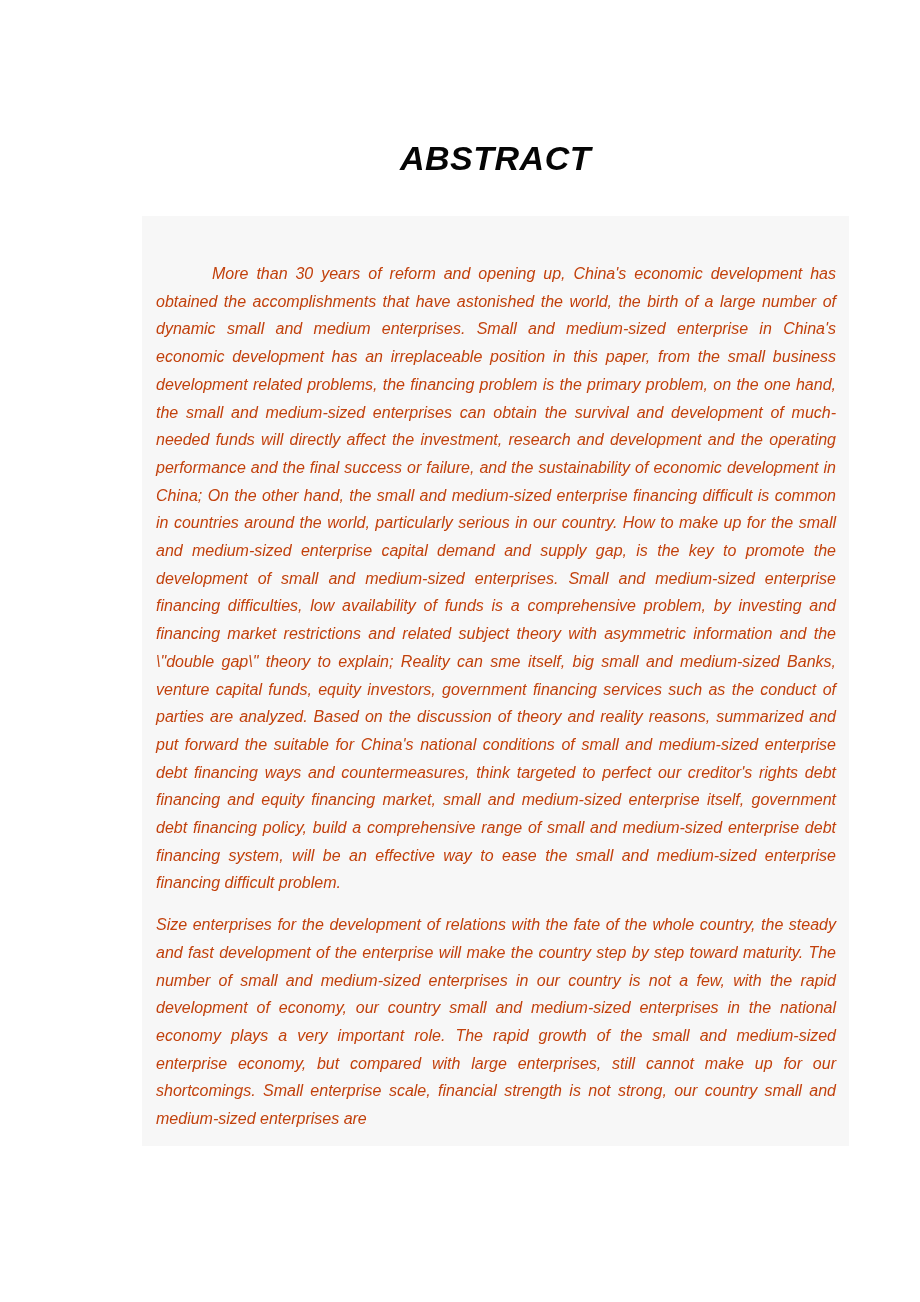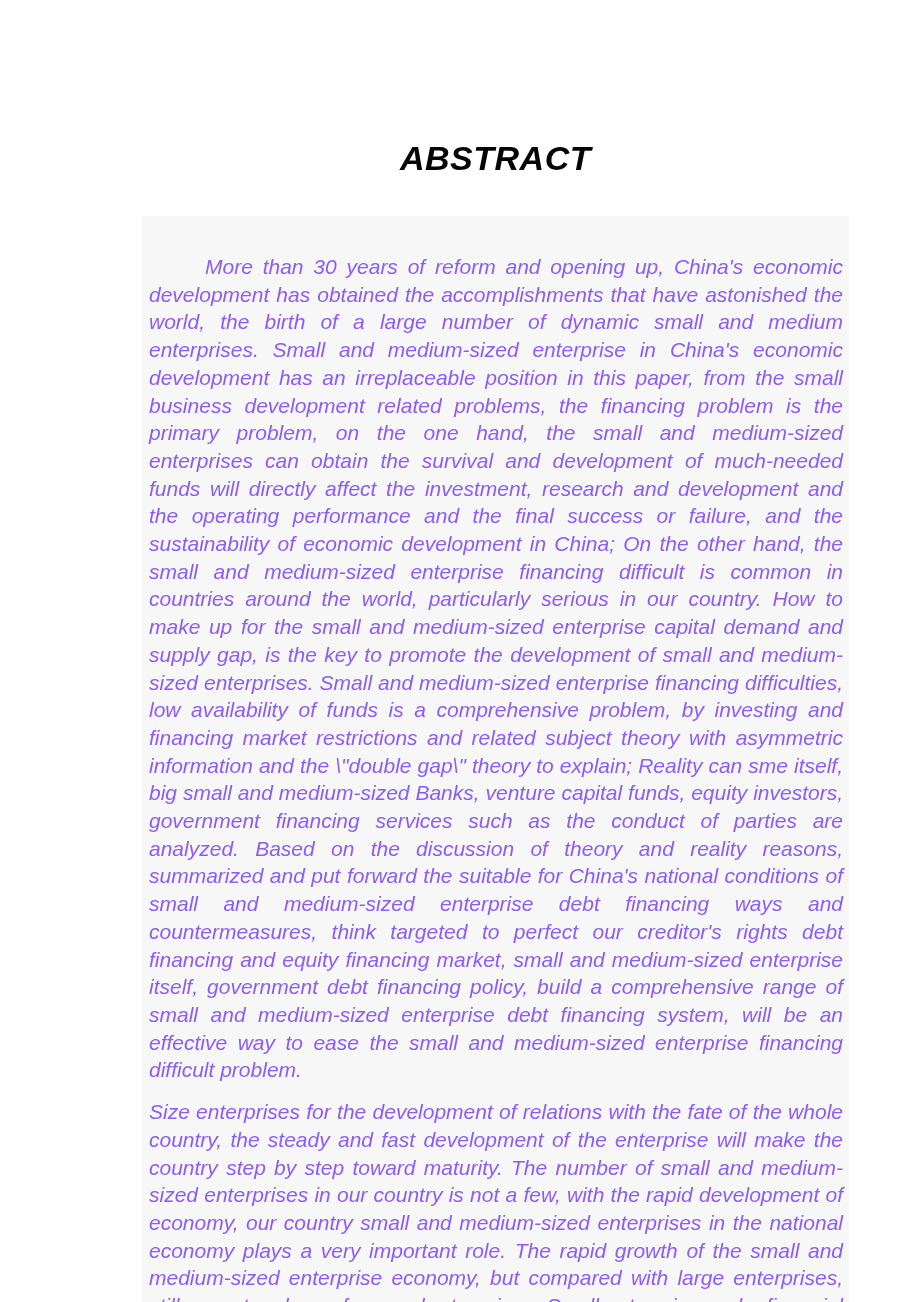--- a/index.html
+++ b/index.html
@@ -37,25 +37,25 @@
     color: #050505;
     letter-spacing: 0.5px;
   }
   .abstract-box {
     margin-top: 38px;
     background: #f7f7f7;
     padding: 33px 2px 2px 3px;
     box-sizing: border-box;
   }
   .abstract-box p {
-    margin: 4px;
+    margin: 11px;
     padding: 0;
-    font-size: 21px;
+    font-size: 16px;
     line-height: 27.7px;
-    color: #8b5cf6;
+    color: #c2410c;
     text-align: justify;
   }
   .abstract-box p.para-first {
     text-indent: 56px;
   }
   .abstract-box p.para-next {
     margin-top: 14px;
   }
 </style>
 </head>

